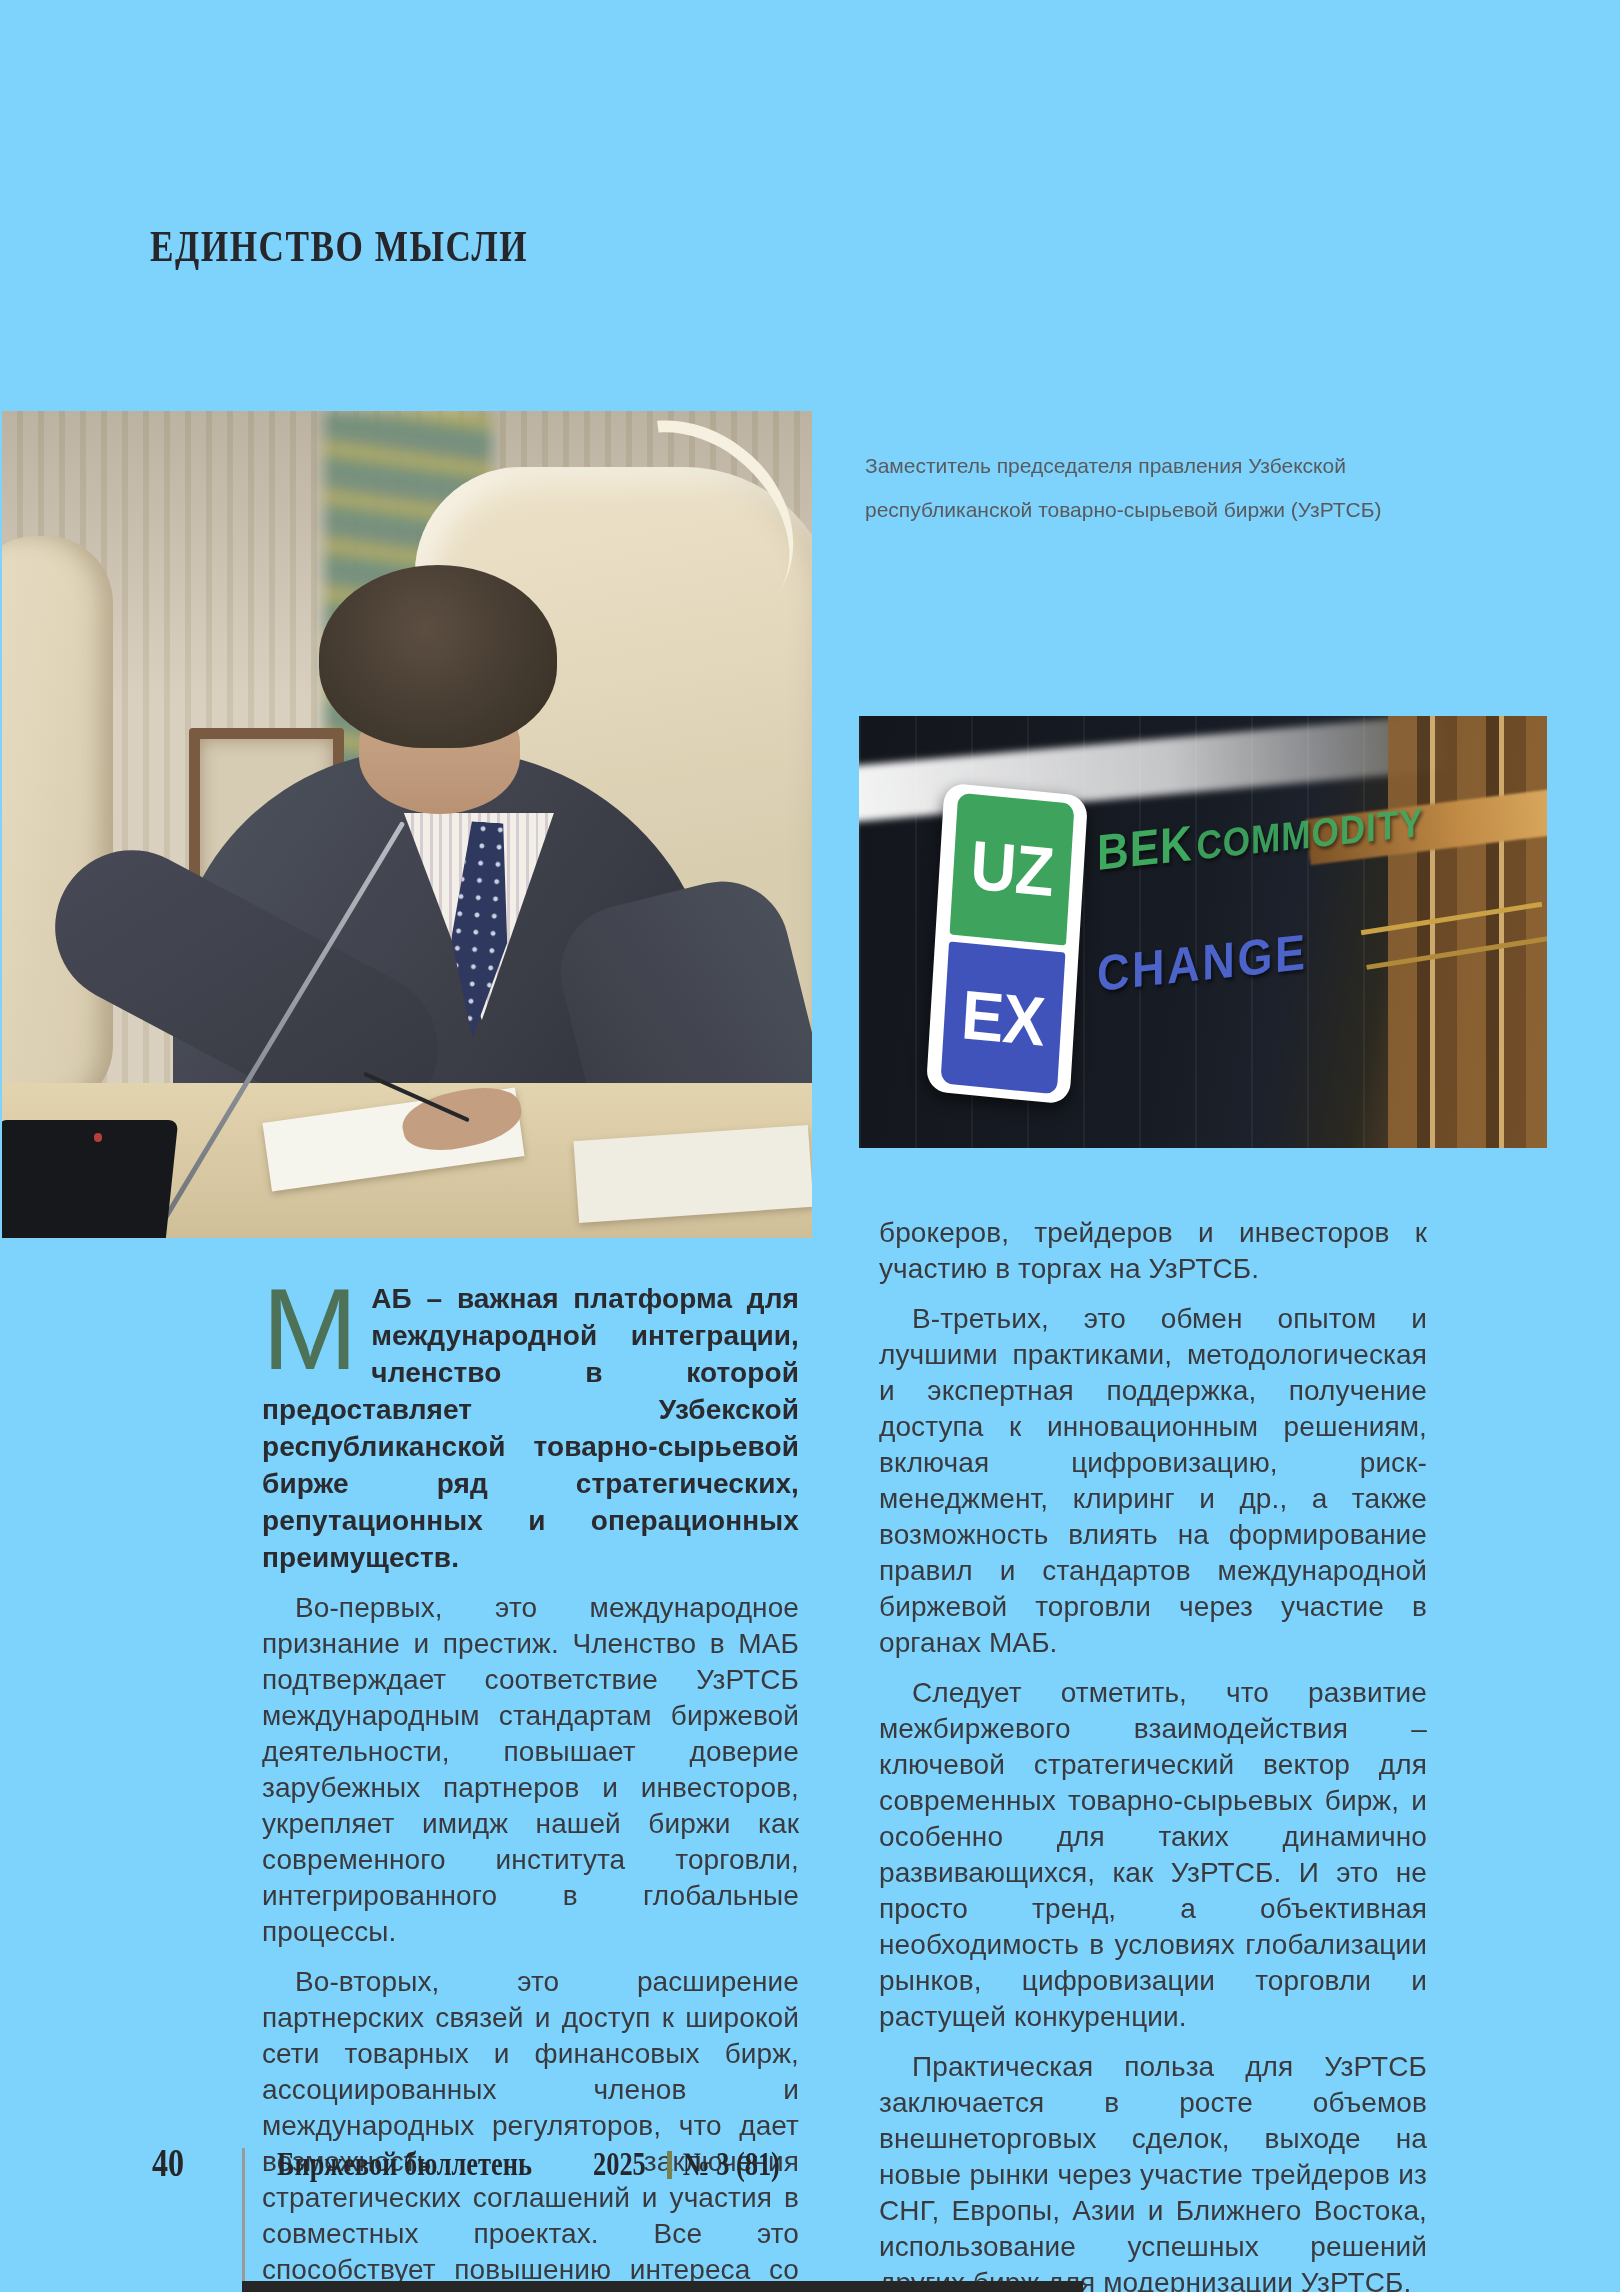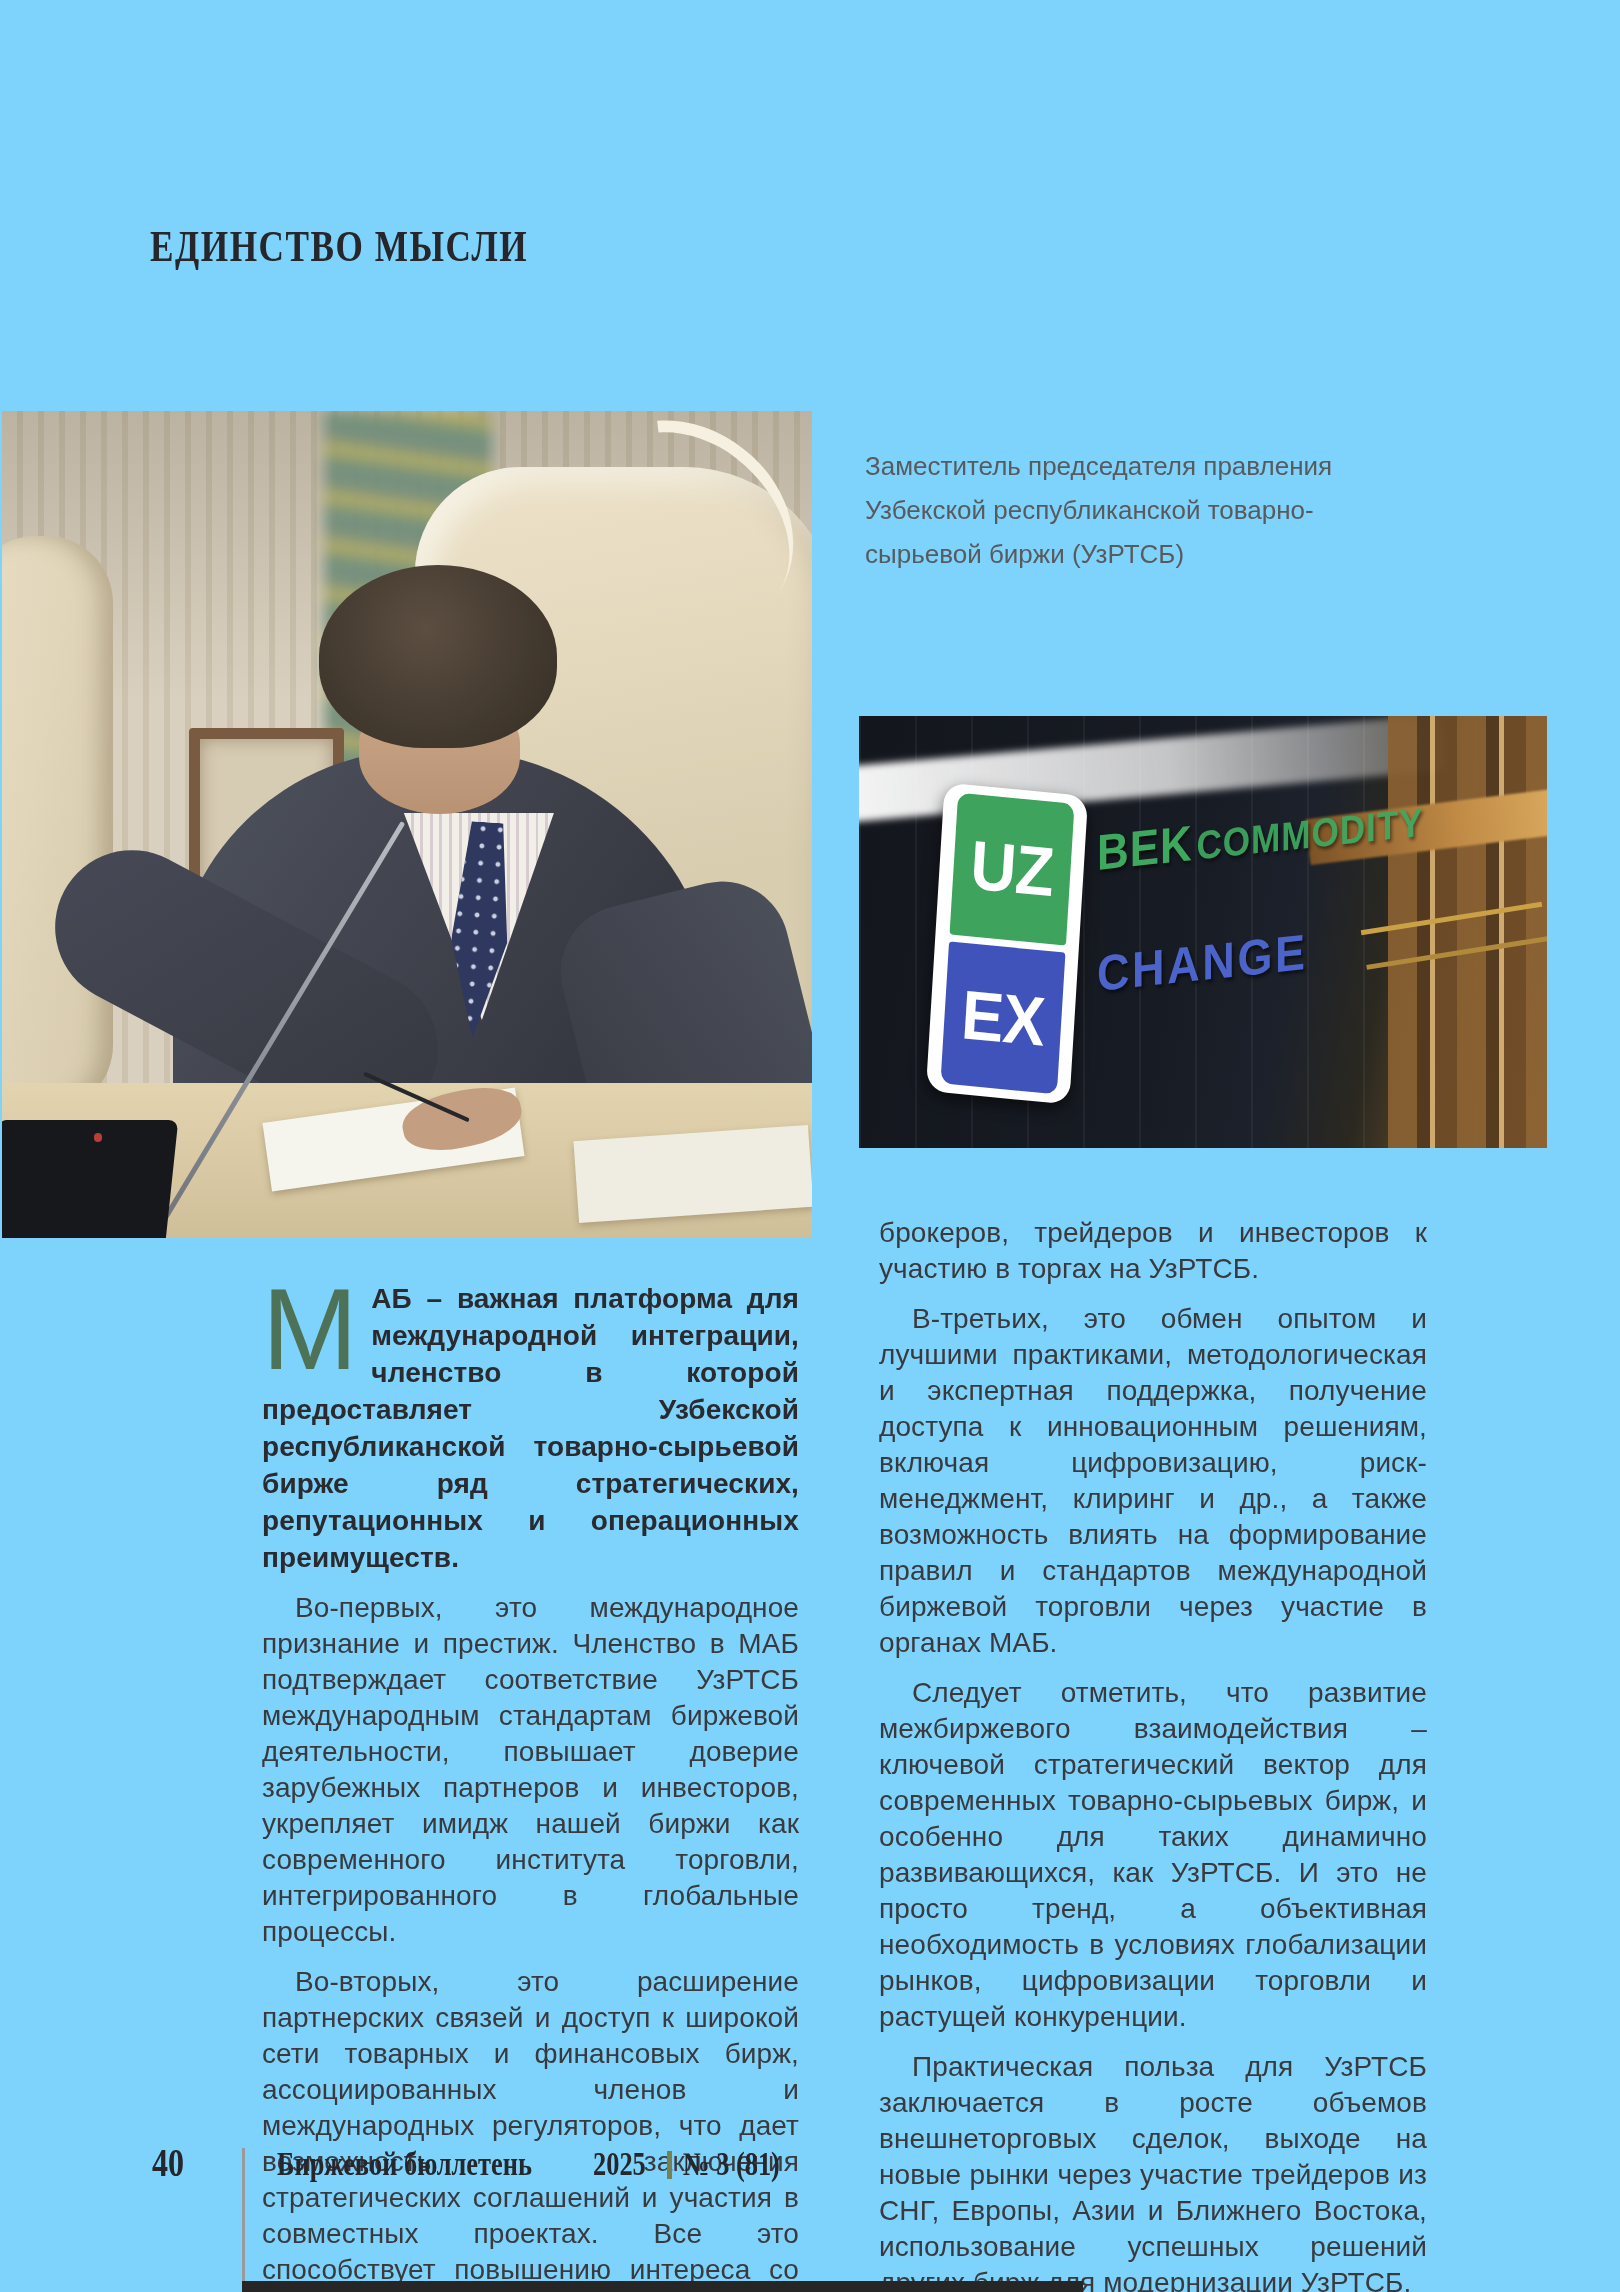--- a/index.html
+++ b/index.html
@@ -7,21 +7,21 @@
         font-family:"Liberation Sans", sans-serif;}
 
   
   .slab{font-family:"Liberation Serif", serif;font-weight:700;color:#26262b;
         display:inline-block;transform:scaleX(.8);transform-origin:left top;white-space:nowrap;}
   #section-header{position:absolute;left:150px;top:221px;font-size:44px;letter-spacing:1.9px;}
 
   
   #profile-name{position:absolute;left:865px;top:375px;font-size:38px;line-height:46px;
                 color:#41684e;letter-spacing:0.5px;}
-  #profile-title{position:absolute;left:865px;top:444px;width:519px;font-size:26px;
+  #profile-title{position:absolute;left:865px;top:444px;width:519px;font-size:21px;
                  line-height:44px;color:#595a5e;}
 
   
   .bodycol{position:absolute;font-size:28px;line-height:36px;color:#3a3a3e;
            text-align:justify;letter-spacing:0.1px;}
   #col-left{left:248px;top:1266px;width:565px;}
   #col-right{left:865px;top:1201px;width:576px;}
   .bodycol p{margin:14px;}
   .indent{text-indent:33px;}
   #lead-par{font-weight:700;color:#2a2a2f;line-height:37px;margin-bottom:11.5px;}

